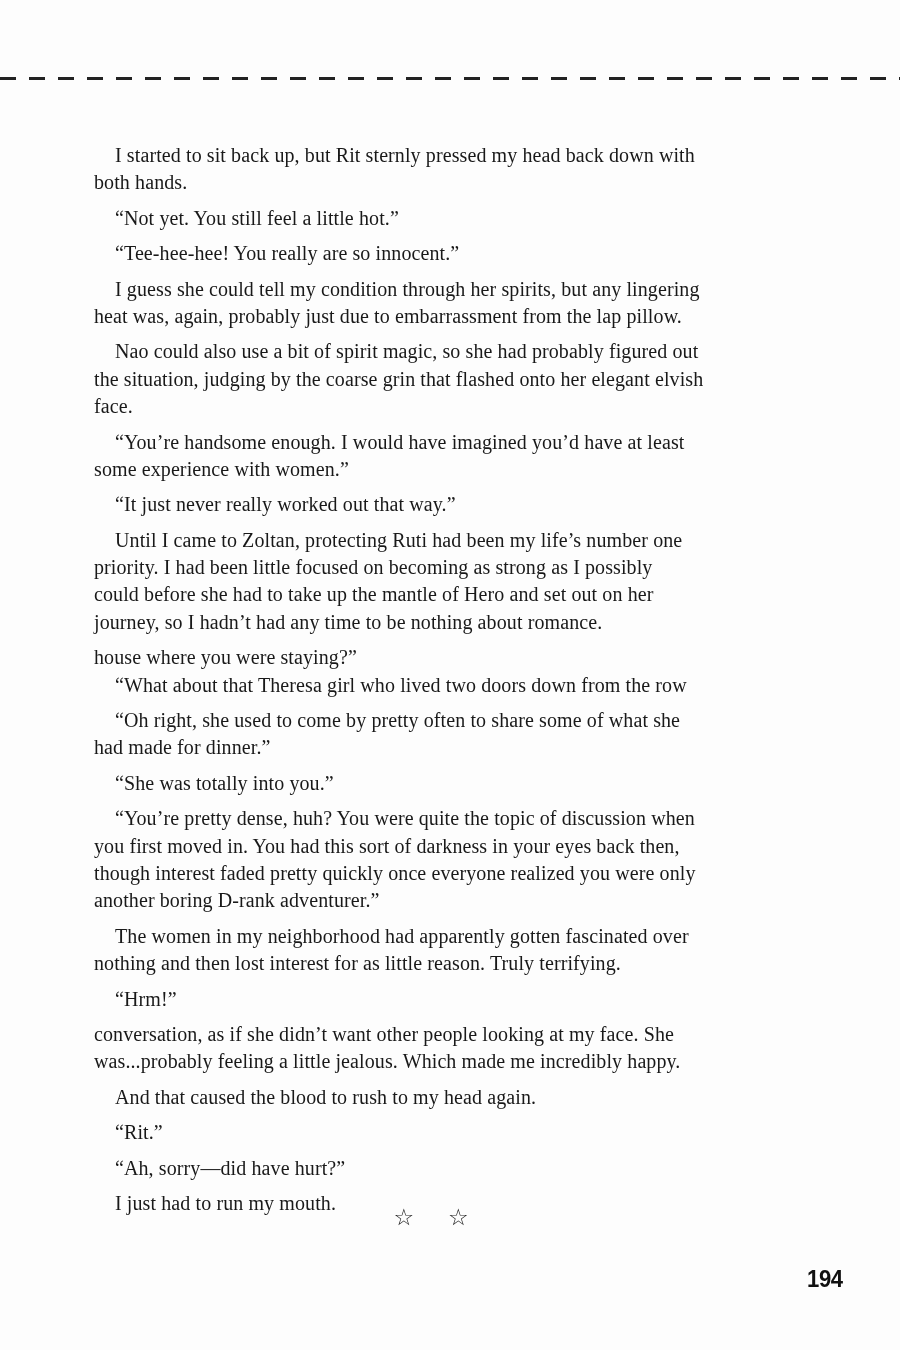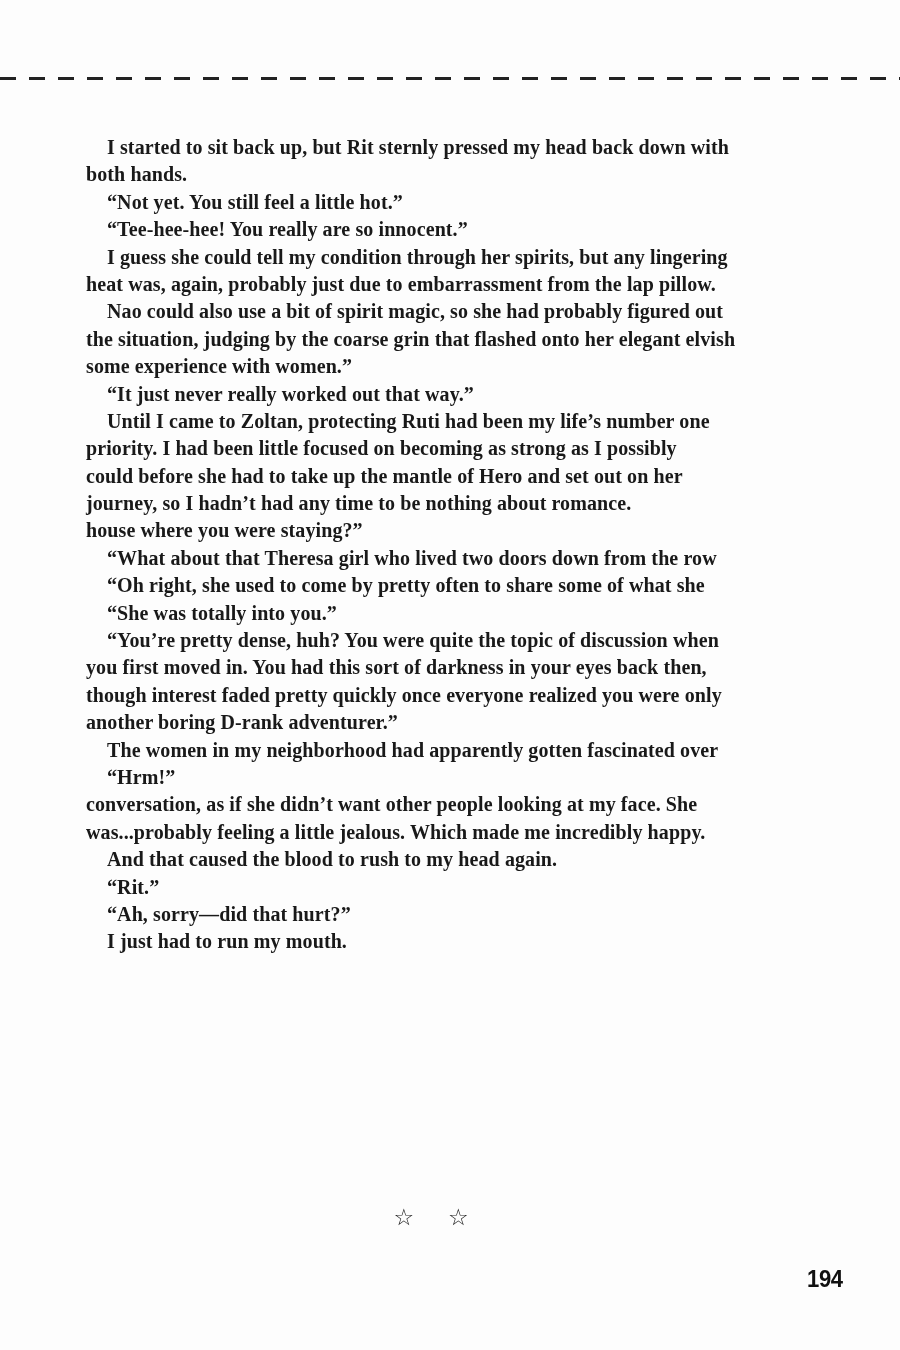--- a/index.html
+++ b/index.html
@@ -22,21 +22,21 @@
   .content {
     position: absolute;
     top: 134px;
     left: 86px;
     width: 728px;
     color: #191919;
     font-size: 20px;
     line-height: 27.4px;
     letter-spacing: 0.1px;
   }
-  .para { margin: 0; font-weight: bold; }
+  .para { margin: 8px; }
   .line {
     white-space: pre;
     height: 27.4px;
     overflow: visible;
   }
   .line.first { padding-left: 21px; }
   .scene-break {
     position: absolute;
     top: 1203px;
     left: 86px;
@@ -79,67 +79,71 @@
     <div class="para">
       <div class="line first">“Tee-hee-hee! You really are so innocent.”</div>
     </div>
     <div class="para">
       <div class="line first">I guess she could tell my condition through her spirits, but any lingering</div>
       <div class="line">heat was, again, probably just due to embarrassment from the lap pillow.</div>
     </div>
     <div class="para">
       <div class="line first">Nao could also use a bit of spirit magic, so she had probably figured out</div>
       <div class="line">the situation, judging by the coarse grin that flashed onto her elegant elvish</div>
+      <div class="line">face.</div>
     </div>
     <div class="para">
+      <div class="line first">“You’re handsome enough. I would have imagined you’d have at least</div>
       <div class="line">some experience with women.”</div>
     </div>
     <div class="para">
       <div class="line first">“It just never really worked out that way.”</div>
     </div>
     <div class="para">
       <div class="line first">Until I came to Zoltan, protecting Ruti had been my life’s number one</div>
       <div class="line">priority. I had been little focused on becoming as strong as I possibly</div>
       <div class="line">could before she had to take up the mantle of Hero and set out on her</div>
       <div class="line">journey, so I hadn’t had any time to be nothing about romance.</div>
     </div>
     <div class="para">
       <div class="line">house where you were staying?”</div>
       <div class="line first">“What about that Theresa girl who lived two doors down from the row</div>
     </div>
     <div class="para">
       <div class="line first">“Oh right, she used to come by pretty often to share some of what she</div>
+      <div class="line">had made for dinner.”</div>
     </div>
     <div class="para">
       <div class="line first">“She was totally into you.”</div>
     </div>
     <div class="para">
       <div class="line first">“You’re pretty dense, huh? You were quite the topic of discussion when</div>
       <div class="line">you first moved in. You had this sort of darkness in your eyes back then,</div>
       <div class="line">though interest faded pretty quickly once everyone realized you were only</div>
       <div class="line">another boring D-rank adventurer.”</div>
     </div>
     <div class="para">
       <div class="line first">The women in my neighborhood had apparently gotten fascinated over</div>
+      <div class="line">nothing and then lost interest for as little reason. Truly terrifying.</div>
     </div>
     <div class="para">
       <div class="line first">“Hrm!”</div>
     </div>
     <div class="para">
       <div class="line">conversation, as if she didn’t want other people looking at my face. She</div>
       <div class="line">was...probably feeling a little jealous. Which made me incredibly happy.</div>
     </div>
     <div class="para">
       <div class="line first">And that caused the blood to rush to my head again.</div>
     </div>
     <div class="para">
       <div class="line first">“Rit.”</div>
     </div>
     <div class="para">
-      <div class="line first">“Ah, sorry—did that hurt?”</div>
+      <div class="line first">“Ah, sorry—did have hurt?”</div>
     </div>
     <div class="para">
       <div class="line first">I just had to run my mouth.</div>
     </div>
   </main>
 
 <div class="scene-break"><span class="star">☆</span><span class="star">☆</span></div>
 
 <div class="page-number">194</div>
 

